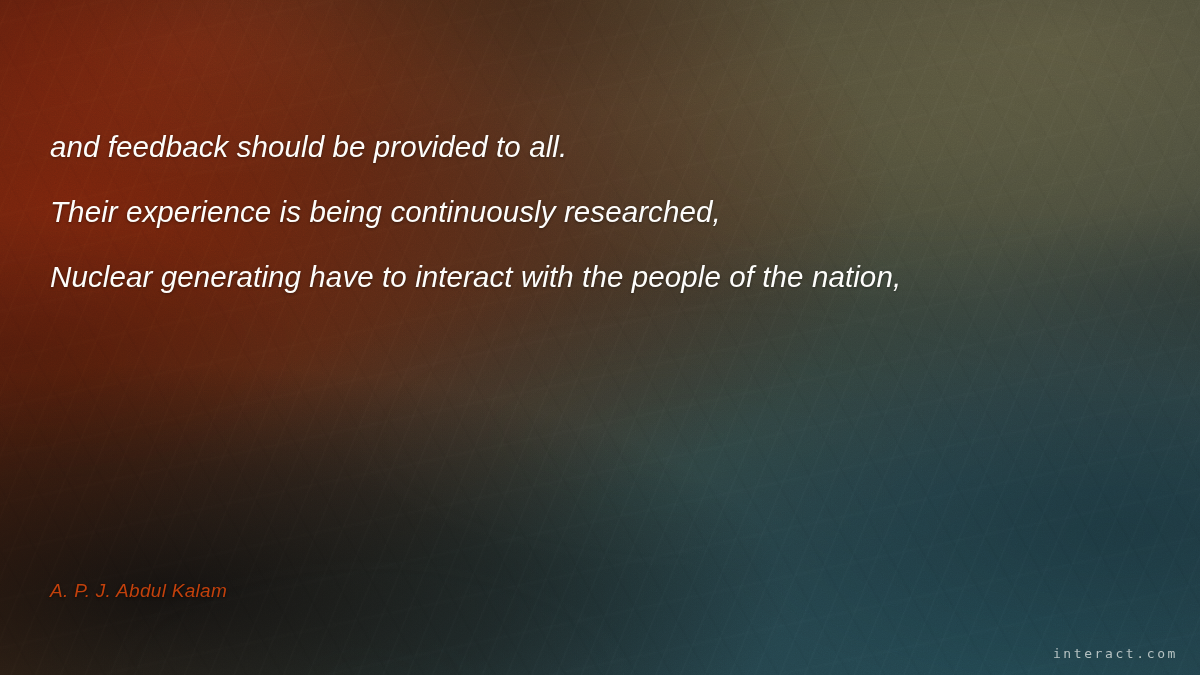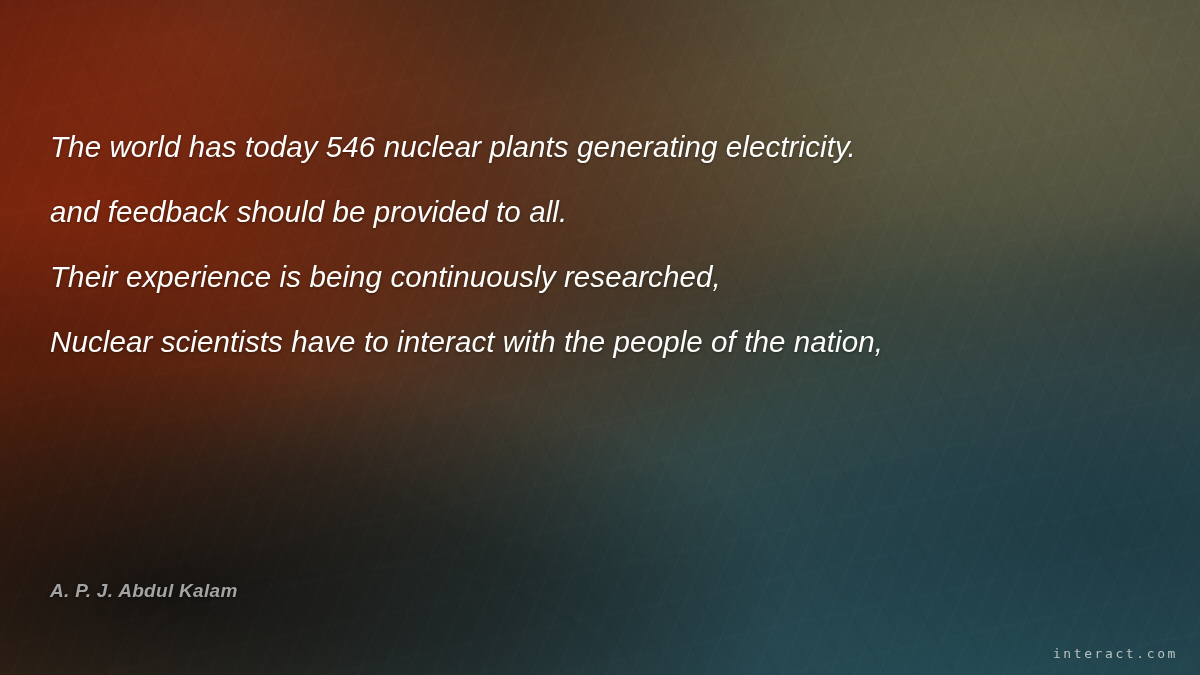--- a/index.html
+++ b/index.html
@@ -147,22 +147,22 @@
     white-space: nowrap;
     text-shadow: 0 1px 3px rgba(0,0,0,0.40);
   }
 
   .author {
     position: absolute;
     left: 50px;
     top: 580px;
     font-size: 19px;
     font-style: italic;
-    font-weight: 700;
-    color: #a3a3a3;
+    font-weight: 400;
+    color: #c2410c;
     letter-spacing: 0.3px;
     text-shadow: 0 1px 3px rgba(0,0,0,0.55);
   }
 
   .watermark {
     position: absolute;
     right: 22px;
     bottom: 14px;
     font-family: "DejaVu Sans Mono", "Liberation Mono", monospace;
     font-size: 13px;
@@ -189,24 +189,23 @@
     <filter id="grainFilter">
       <feTurbulence type="fractalNoise" baseFrequency="0.85" numOctaves="3" stitchTiles="stitch"></feTurbulence>
       <feColorMatrix type="saturate" values="0"></feColorMatrix>
     </filter>
     <rect width="1200" height="675" filter="url(#grainFilter)"></rect>
   </svg>
 
   <div class="content">
 
     <div class="quote-block">
-      <div class="quote-line">The world has today 546 nuclear plants generating electricity.</div>
       <div class="quote-line">and feedback should be provided to all.</div>
       <div class="quote-line">Their experience is being continuously researched,</div>
-      <div class="quote-line">Nuclear scientists have to interact with the people of the nation,</div>
+      <div class="quote-line">Nuclear generating have to interact with the people of the nation,</div>
     </div>
 
     <div class="author">A. P. J. Abdul Kalam</div>
 
     <div class="watermark">interact.com</div>
 
   </div>
 </div>
 
 </body></html>

